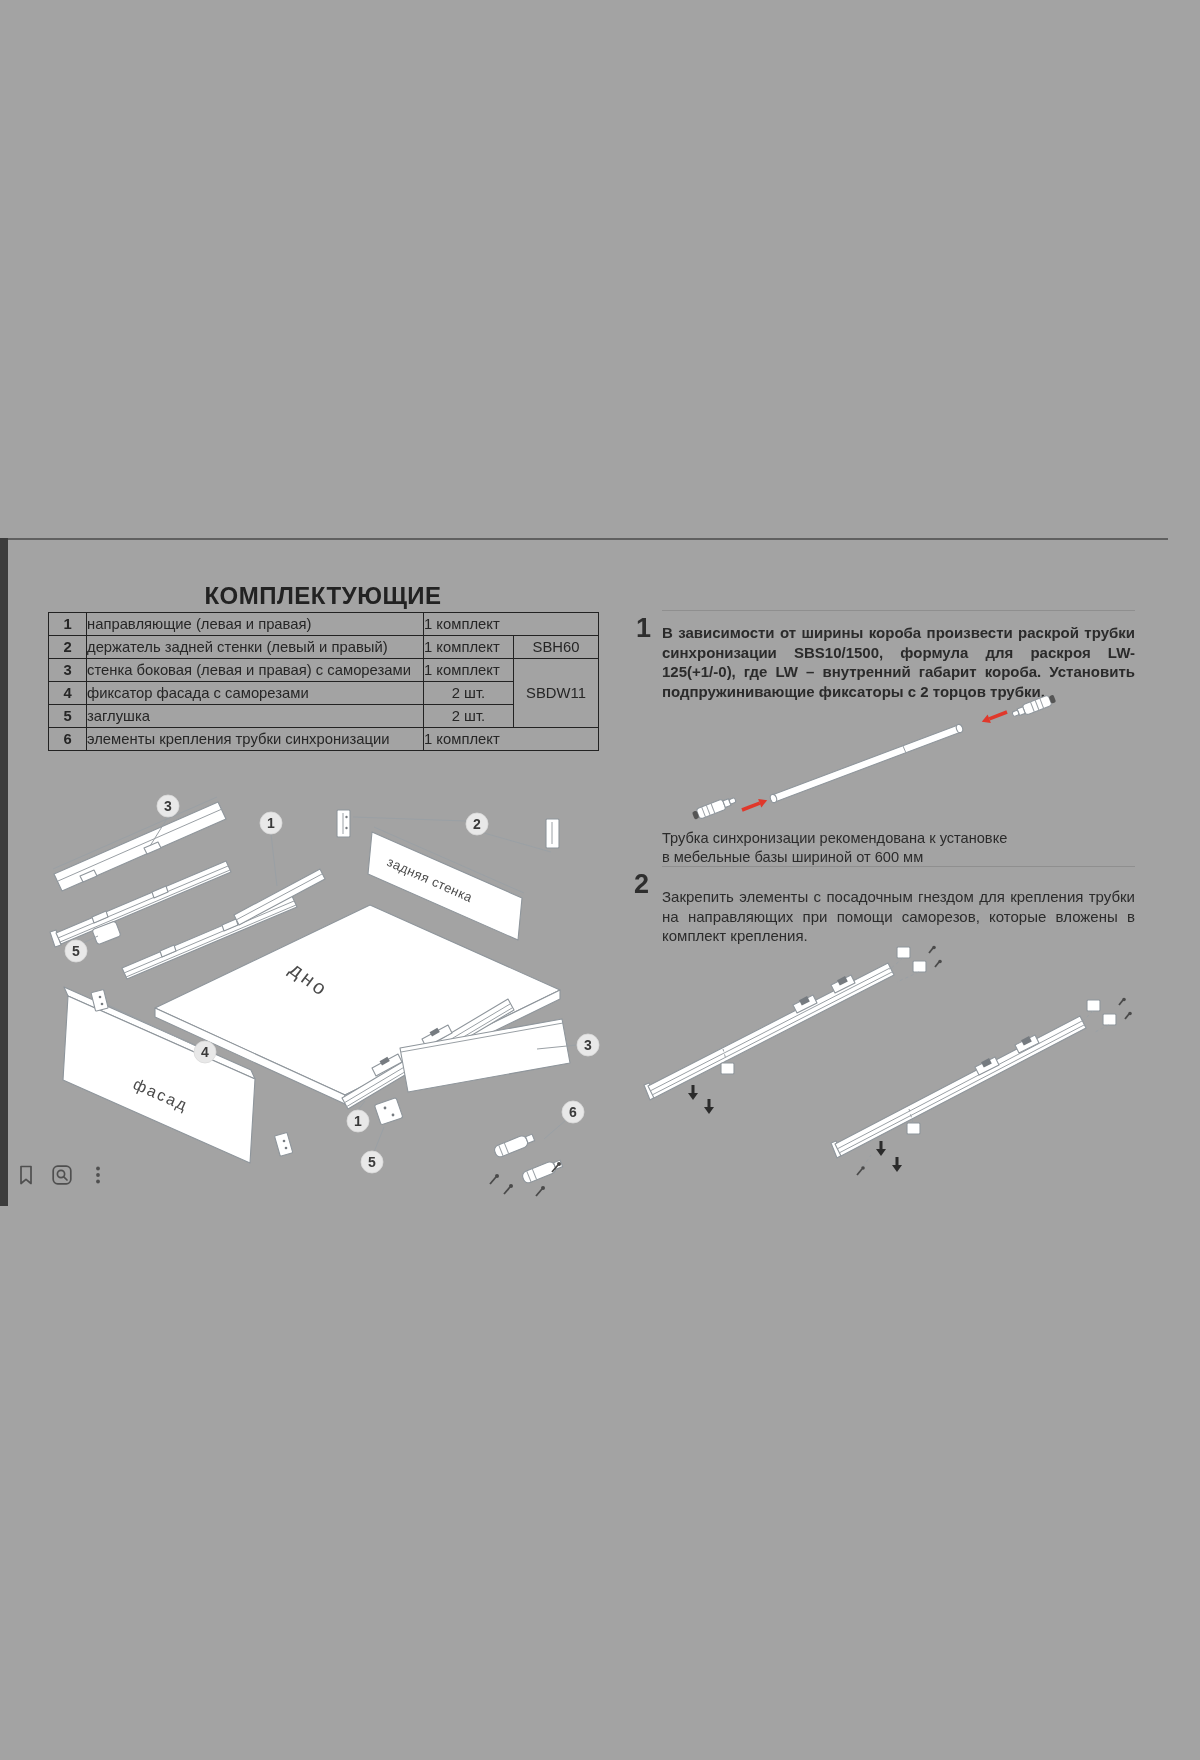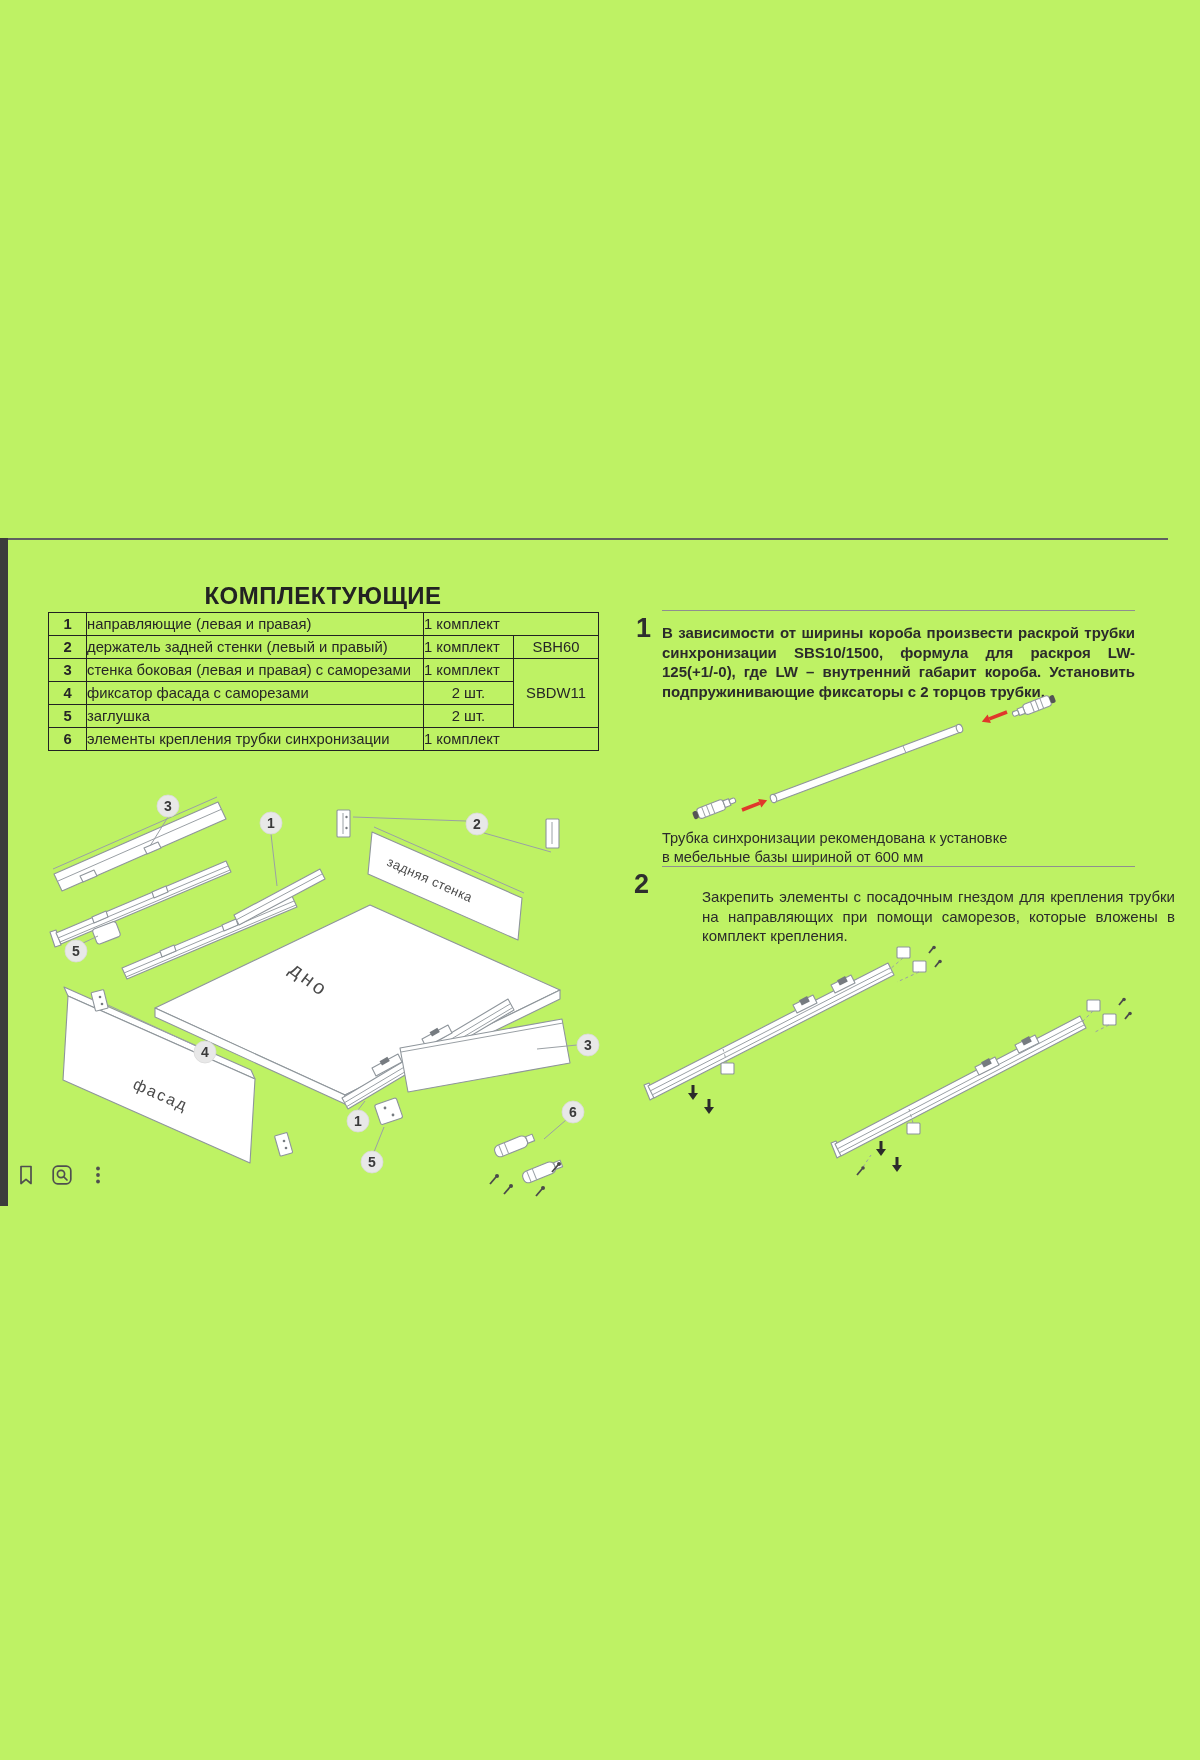--- a/index.html
+++ b/index.html
@@ -1,16 +1,16 @@
 <!DOCTYPE html>
 <html><head>
 <meta charset="utf-8">
 <style>
   html,body{margin:0;padding:0;background:#ffffff;}
-  #screen{position:relative;width:1200px;height:1760px;background:#bef264;
+  #screen{position:relative;width:1200px;height:1760px;background:#a3a3a3;
           font-family:"Liberation Sans",sans-serif;overflow:hidden;}
 
   .top-rule{position:absolute;left:0;top:538px;width:1168px;height:2px;background:#606060;}
   .left-strip{position:absolute;left:0;top:538px;width:8px;height:668px;background:#3c3c3c;}
 
   
   .comp-title{position:absolute;left:48px;top:566px;width:550px;text-align:center;
               font-size:24px;font-weight:bold;color:#222;letter-spacing:.5px;}
   .comp-table{position:absolute;left:48px;top:612px;width:550px;border-collapse:collapse;table-layout:fixed;}
   .comp-table td{border:1.6px solid #222;height:22px;font-size:14.8px;color:#262626;
@@ -21,21 +21,21 @@
 
   
   .right-title{position:absolute;left:635px;top:571px;width:500px;text-align:center;
                font-size:17.5px;font-weight:bold;color:#333;}
   .sep{position:absolute;left:662px;width:473px;height:1px;background:#8f8f8f;}
   .sep1{top:610px;} .sep2{top:866px;}
   .step-num{position:absolute;font-size:27px;font-weight:bold;color:#2e2e2e;line-height:27px;}
   .s1n{left:636px;top:615px;} .s2n{left:634px;top:871px;}
   .step-text{position:absolute;left:662px;width:473px;font-size:15px;line-height:19.5px;
              color:#2b2b2b;text-align:justify;}
-  .s1t{top:608px;font-weight:bold;} .s2t{top:872px;margin-left:40px;}
+  .s1t{top:608px;font-weight:bold;} .s2t{top:872px;}
   .tube-cap{position:absolute;left:662px;top:829px;width:473px;text-align:left;
             font-size:14.6px;line-height:19px;color:#2b2b2b;}
   .tube-cap span{display:block;}
 
   
   svg .oln{stroke:#8e959b;fill:#ffffff;stroke-width:1.1;stroke-linejoin:round;}
   svg .ln{stroke:#9aa0a5;stroke-width:1;fill:none;}
   svg .dsh{stroke:#9aa0a5;stroke-width:1;fill:none;stroke-dasharray:3 3;}
   svg .drk{fill:#767b80;stroke:none;}
   svg .scr{stroke:#4a4a4a;stroke-width:1.8;}

